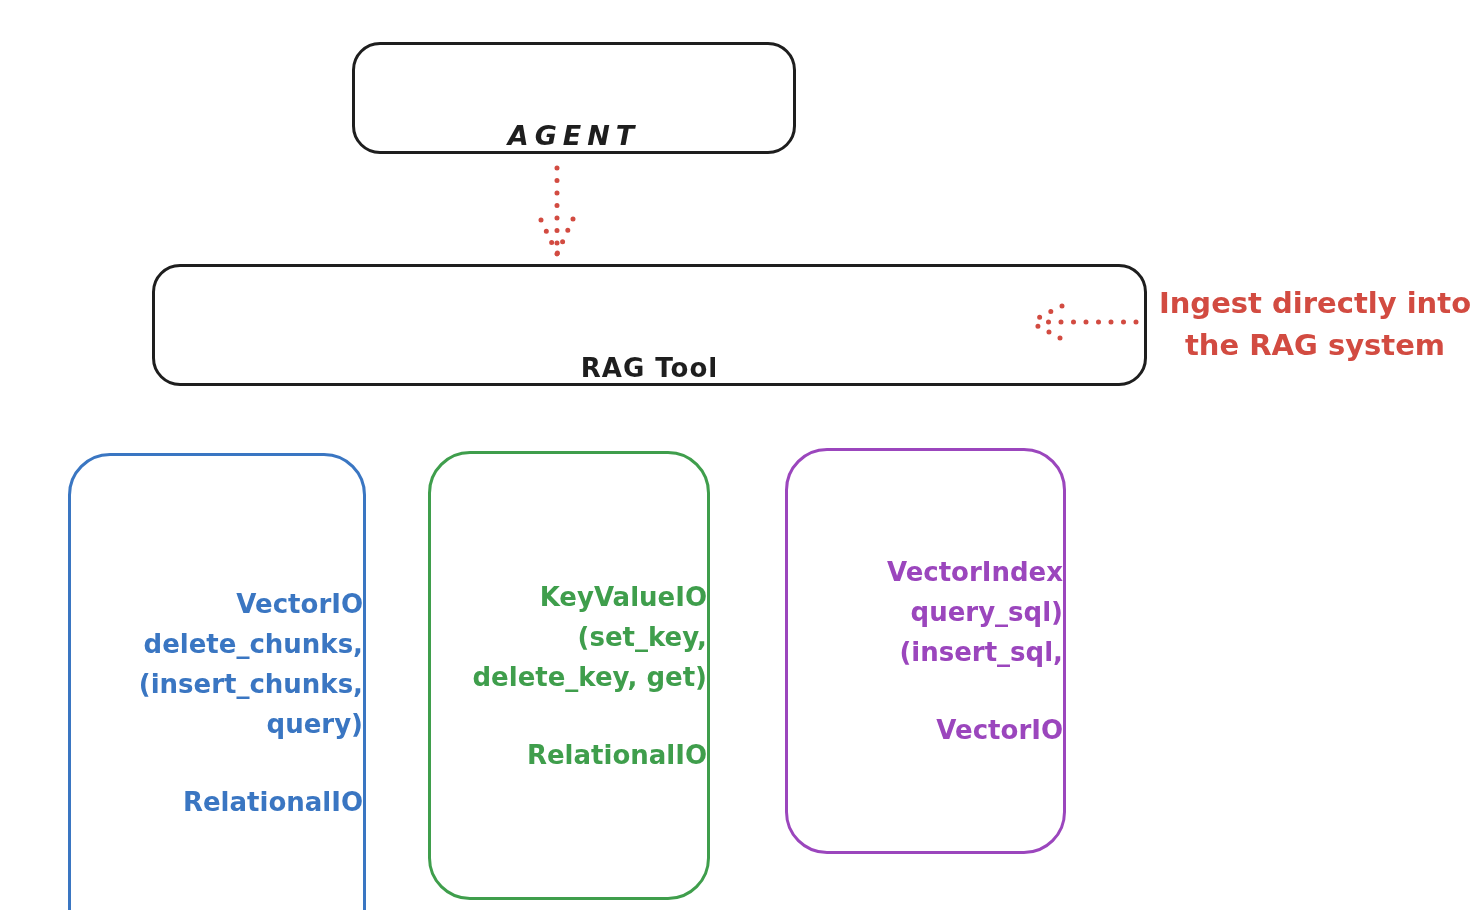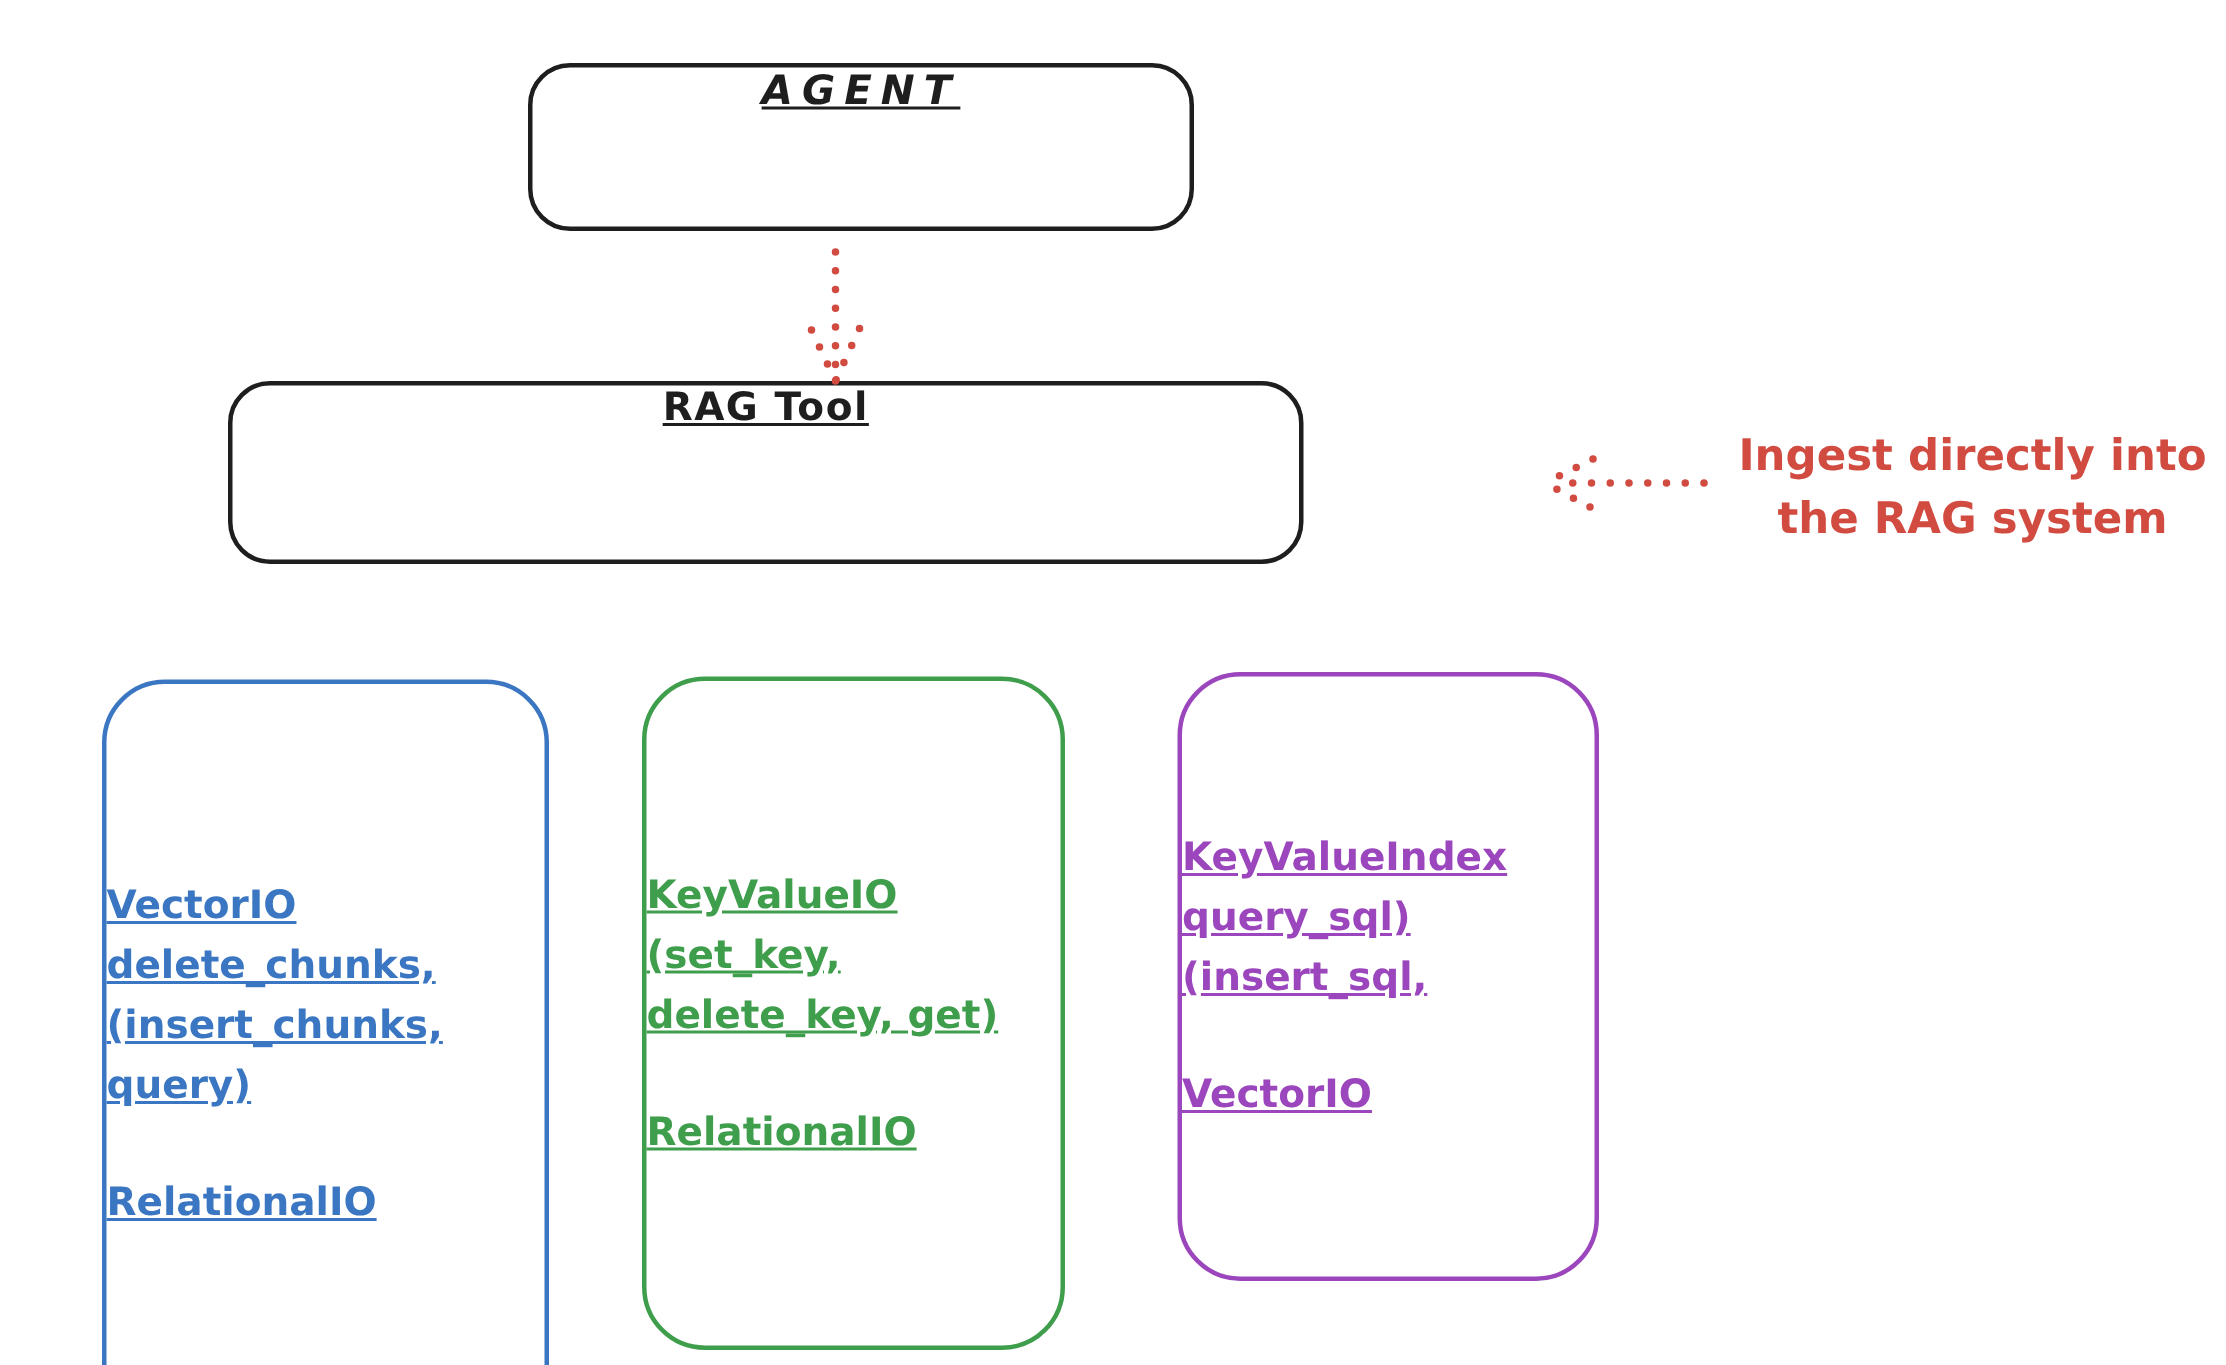--- a/index.html
+++ b/index.html
@@ -6,34 +6,33 @@
   #canvas{
     position:relative;
     width:1484px;height:910px;
     background:#ffffff;
     font-family:"DejaVu Sans", sans-serif;
     overflow:hidden;
   }
   .node{
     position:absolute;
     box-sizing:border-box;
-    display:flex;align-items:flex-start;justify-content:center;
+    display:flex;align-items:flex-end;justify-content:center;
     background:#ffffff;
-    text-decoration:underline;
   }
   .node-black{
     border:3.5px solid #1e1e1e;
     border-radius:28px;
     color:#1e1e1e;
   }
   #agent-box{left:352px;top:42px;width:444px;height:112px;}
   #agent-box .node-label{
     font-size:27px;font-weight:bold;letter-spacing:6px;font-style:italic;
   }
-  #ragtool-box{left:152px;top:254px;width:717px;height:122px;}
+  #ragtool-box{left:152px;top:264px;width:995px;height:122px;}
   #ragtool-box .node-label{
     font-size:26px;font-weight:600;letter-spacing:1px;
   }
   .backend{
     border-radius:42px;
     border:3.5px solid;
     flex-direction:column;
     text-align:center;
     font-weight:bold;
   }
@@ -110,19 +109,19 @@
   </div>
 
   <div class="node backend" id="keyvalue-box">
     <div class="line">KeyValueIO</div>
     <div class="line">(set_key,</div>
     <div class="line">delete_key, get)</div>
     <div class="index-label">RelationalIO</div>
   </div>
 
   <div class="node backend" id="relational-box">
-    <div class="line">KeyValueIndex</div>
+    <div class="line">VectorIndex</div>
     <div class="line">query_sql)</div>
     <div class="line">(insert_sql,</div>
     <div class="index-label">VectorIO</div>
   </div>
 
 </div>
 
 </body></html>

